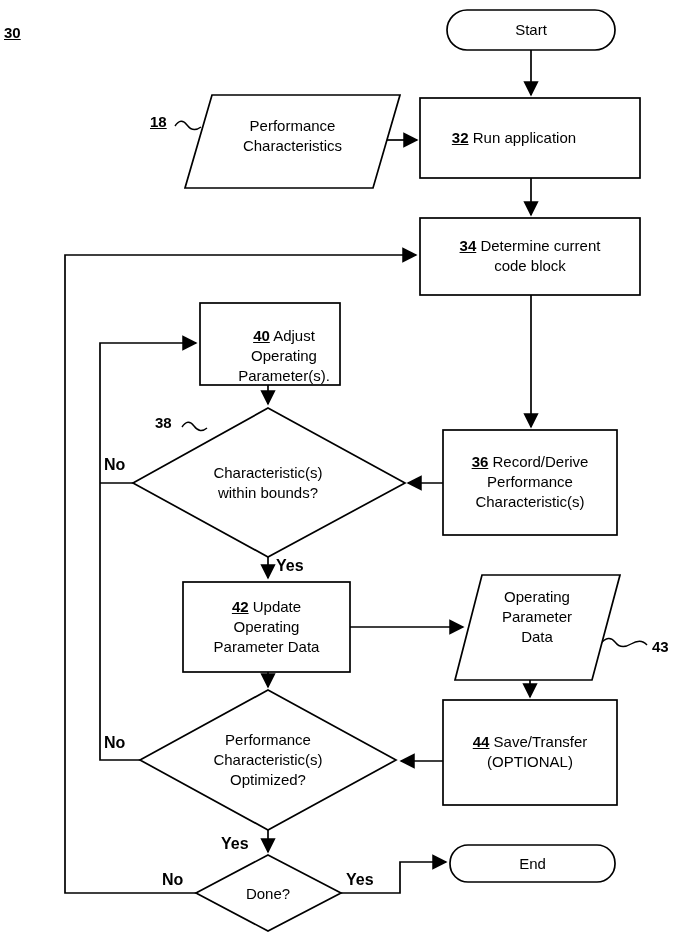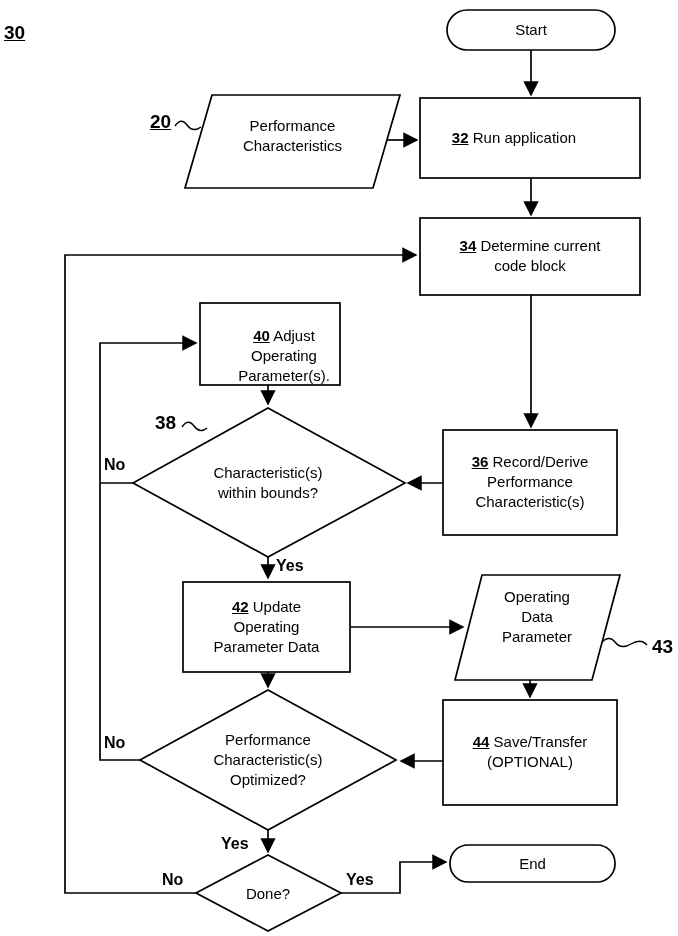--- a/index.html
+++ b/index.html
@@ -16,21 +16,21 @@
   .node-text {
     position: absolute;
     text-align: center;
     font-size: 15px;
     line-height: 20px;
     white-space: nowrap;
   }
   .ref { font-weight: bold; text-decoration: underline; }
   .ref-label {
     position: absolute;
-    font-size: 19px;
+    font-size: 15px;
     font-weight: bold;
     line-height: 18px;
   }
   .ref-label.underlined { text-decoration: underline; }
   .edge-label {
     position: absolute;
     font-size: 16px;
     font-weight: bold;
     line-height: 18px;
   }
@@ -86,21 +86,21 @@
       <polygon points="268,690 396,760 268,830 140,760"></polygon>
       <polygon points="268,855 341,893 268,931 196,893"></polygon>
       <rect x="450" y="845" width="165" height="37" rx="18" ry="18"></rect>
     </g>
   </svg>
 
   <div class="ref-label underlined" style="left:4px;top:24px;">30</div>
 
   <div class="node-text" style="left:447px;top:20px;width:168px;">Start</div>
 
-  <div class="ref-label underlined" style="left:150px;top:113px;">20</div>
+  <div class="ref-label underlined" style="left:150px;top:113px;">18</div>
   <div class="node-text" style="left:205px;top:116px;width:175px;">
     <div>Performance</div>
     <div>Characteristics</div>
   </div>
 
   <div class="node-text" style="left:420px;top:128px;width:188px;">
     <div><span class="ref">32</span> <span>Run application</span></div>
   </div>
 
   <div class="node-text" style="left:420px;top:236px;width:220px;">
@@ -127,22 +127,22 @@
   </div>
 
   <div class="node-text" style="left:183px;top:597px;width:167px;">
     <div><span class="ref">42</span> <span>Update</span></div>
     <div>Operating</div>
     <div>Parameter Data</div>
   </div>
 
   <div class="node-text" style="left:457px;top:587px;width:160px;">
     <div>Operating</div>
+    <div>Parameter</div>
     <div>Data</div>
-    <div>Parameter</div>
   </div>
   <div class="ref-label" style="left:652px;top:638px;">43</div>
 
   <div class="node-text" style="left:443px;top:732px;width:174px;">
     <div><span class="ref">44</span> <span>Save/Transfer</span></div>
     <div>(OPTIONAL)</div>
   </div>
 
   <div class="node-text" style="left:168px;top:730px;width:200px;">
     <div>Performance</div>

